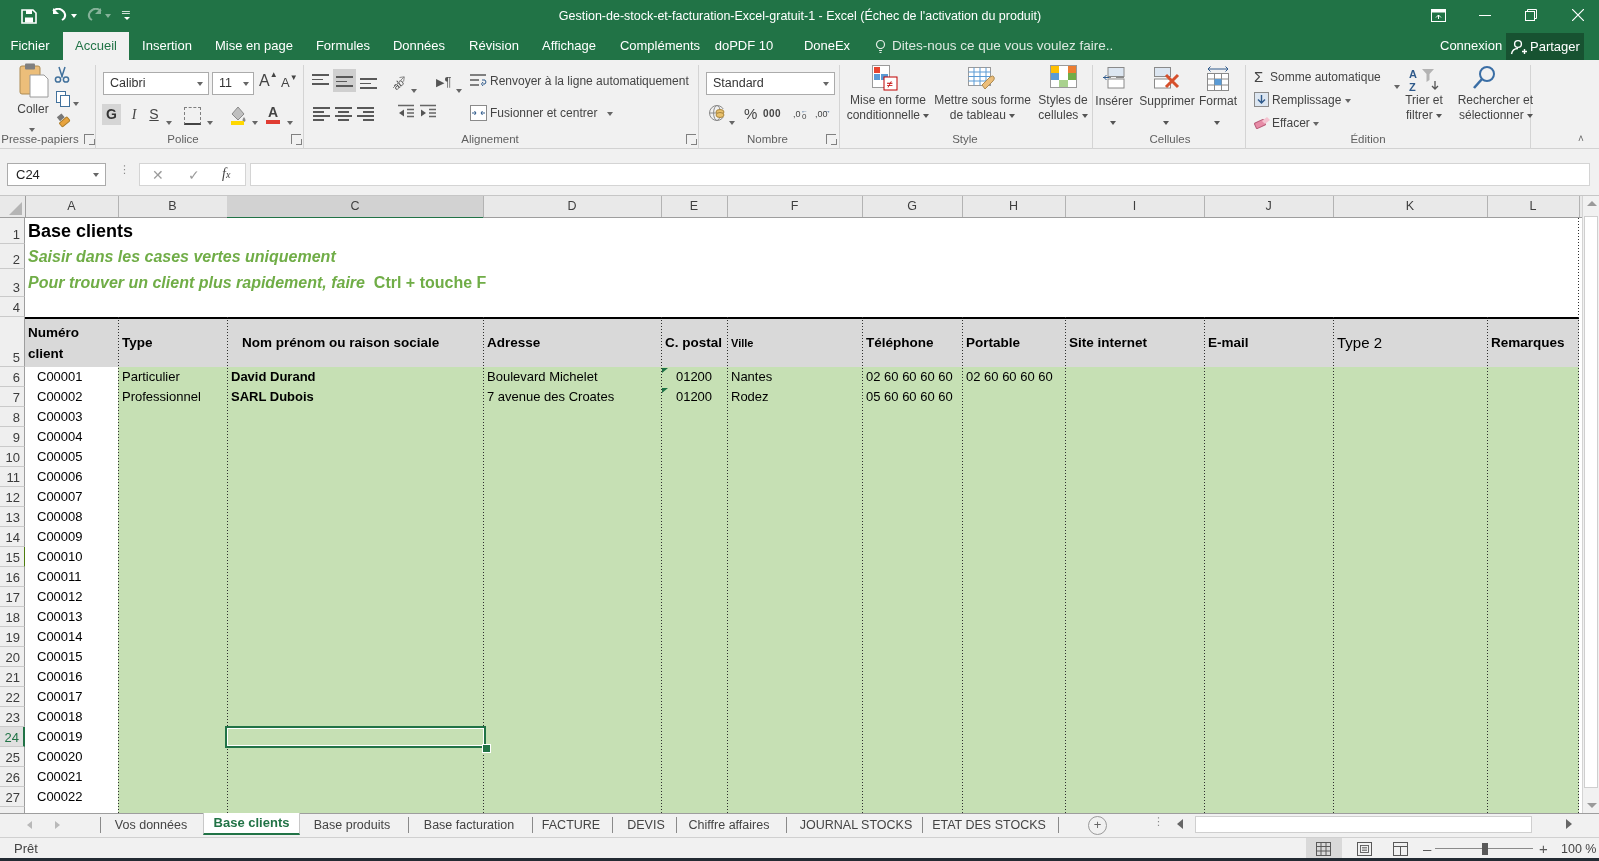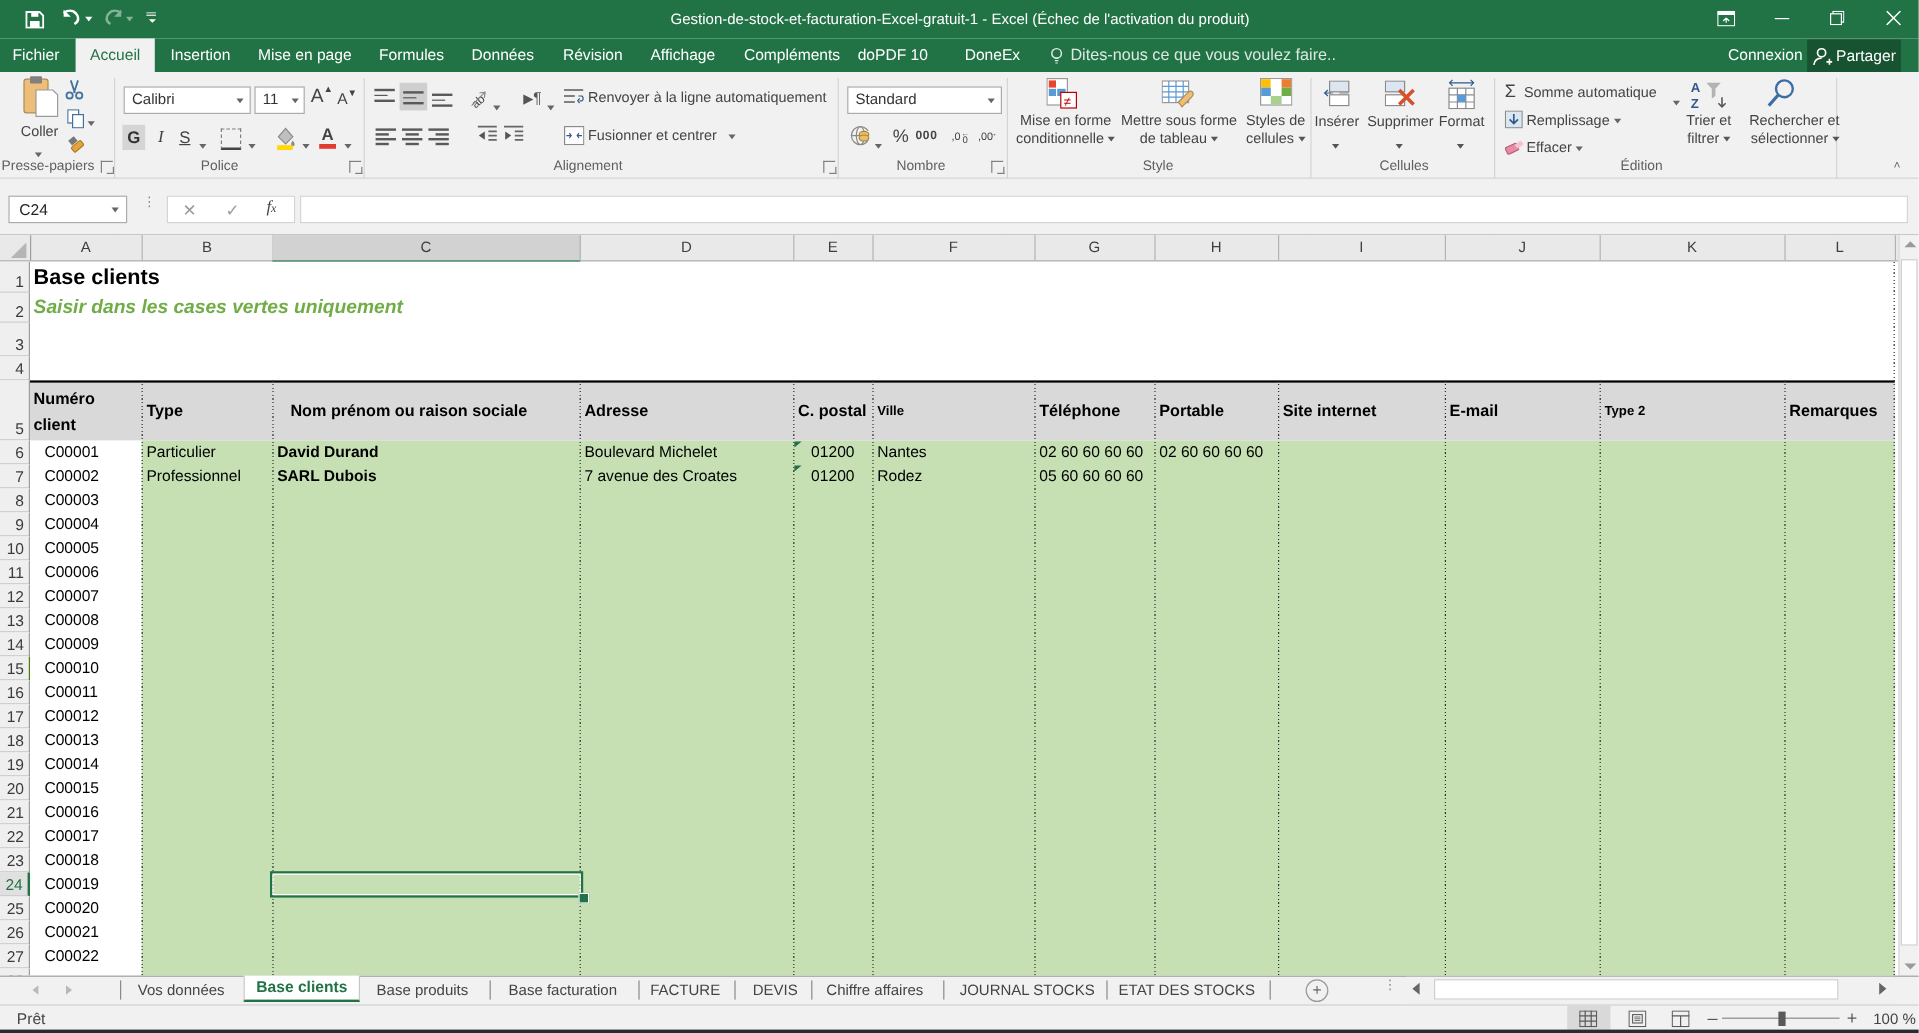--- a/index.html
+++ b/index.html
@@ -358,21 +358,21 @@
 <div class="ab" style="left:28px;top:104px;width:93px;font-weight:bold;font-size:13.5px;color:#000;line-height:21px;">Numéro<br>client</div>
 <div class="ab" style="left:122px;top:101px;width:103px;height:48px;line-height:48px;font-weight:bold;font-size:13.5px;color:#000;white-space:nowrap;overflow:hidden;">Type</div>
 <div class="ab" style="left:231px;top:101px;width:250px;height:48px;line-height:48px;font-weight:bold;font-size:13.5px;color:#000;white-space:nowrap;overflow:hidden;margin-left:11px;">Nom prénom ou raison sociale</div>
 <div class="ab" style="left:487px;top:101px;width:172px;height:48px;line-height:48px;font-weight:bold;font-size:13.5px;color:#000;white-space:nowrap;overflow:hidden;">Adresse</div>
 <div class="ab" style="left:665px;top:101px;width:60px;height:48px;line-height:48px;font-weight:bold;font-size:13.5px;color:#000;white-space:nowrap;overflow:hidden;">C. postal</div>
 <div class="ab" style="left:731px;top:101px;width:129px;height:64px;line-height:48px;font-weight:bold;font-size:11px;color:#000;white-space:nowrap;overflow:hidden;">Ville</div>
 <div class="ab" style="left:866px;top:101px;width:94px;height:48px;line-height:48px;font-weight:bold;font-size:13.5px;color:#000;white-space:nowrap;overflow:hidden;">Téléphone</div>
 <div class="ab" style="left:966px;top:101px;width:97px;height:48px;line-height:48px;font-weight:bold;font-size:13.5px;color:#000;white-space:nowrap;overflow:hidden;">Portable</div>
 <div class="ab" style="left:1069px;top:101px;width:133px;height:48px;line-height:48px;font-weight:bold;font-size:13.5px;color:#000;white-space:nowrap;overflow:hidden;">Site internet</div>
 <div class="ab" style="left:1208px;top:101px;width:123px;height:48px;line-height:48px;font-weight:bold;font-size:13.5px;color:#000;white-space:nowrap;overflow:hidden;">E-mail</div>
-<div class="ab" style="left:1337px;top:101px;width:148px;height:48px;line-height:48px;font-weight:bold;font-size:11px;color:#000;white-space:nowrap;overflow:hidden;">Type 2</div>
+<div class="ab" style="left:1337px;top:101px;width:148px;height:48px;line-height:48px;font-weight:normal;font-size:15px;color:#000;white-space:nowrap;overflow:hidden;">Type 2</div>
 <div class="ab" style="left:1491px;top:101px;width:86px;height:48px;line-height:48px;font-weight:bold;font-size:13.5px;color:#000;white-space:nowrap;overflow:hidden;">Remarques</div>
 
 <div class="ab" style="left:122px;top:149px;width:103px;height:20px;line-height:20px;font-size:13px;color:#000;white-space:nowrap;">Particulier</div>
 <div class="ab" style="left:231px;top:149px;width:250px;height:20px;line-height:20px;font-weight:bold;font-size:13px;color:#000;white-space:nowrap;">David Durand</div>
 <div class="ab" style="left:487px;top:149px;width:172px;height:20px;line-height:20px;font-size:13px;color:#000;white-space:nowrap;">Boulevard Michelet</div>
 <div class="ab" style="left:731px;top:149px;width:129px;height:20px;line-height:20px;font-size:13px;color:#000;white-space:nowrap;">Nantes</div>
 <div class="ab" style="left:866px;top:149px;width:94px;height:20px;line-height:20px;font-size:13px;color:#000;white-space:nowrap;">02 60 60 60 60</div>
 <div class="ab" style="left:966px;top:149px;width:97px;height:20px;line-height:20px;font-size:13px;color:#000;white-space:nowrap;">02 60 60 60 60</div>
 <div class="ab" style="left:661px;top:149px;width:66px;height:20px;line-height:20px;font-size:13px;color:#000;text-align:center;">01200</div>
 <div class="ab" style="left:662px;top:150px;width:0;height:0;border-top:5px solid #1e7145;border-right:6px solid transparent;"></div>
@@ -401,20 +401,21 @@
 <div class="ab" style="left:37px;top:449px;height:20px;line-height:20px;font-size:13px;color:#000;">C00016</div>
 <div class="ab" style="left:37px;top:469px;height:20px;line-height:20px;font-size:13px;color:#000;">C00017</div>
 <div class="ab" style="left:37px;top:489px;height:20px;line-height:20px;font-size:13px;color:#000;">C00018</div>
 <div class="ab" style="left:37px;top:509px;height:20px;line-height:20px;font-size:13px;color:#000;">C00019</div>
 <div class="ab" style="left:37px;top:529px;height:20px;line-height:20px;font-size:13px;color:#000;">C00020</div>
 <div class="ab" style="left:37px;top:549px;height:20px;line-height:20px;font-size:13px;color:#000;">C00021</div>
 <div class="ab" style="left:37px;top:569px;height:20px;line-height:20px;font-size:13px;color:#000;">C00022</div>
 
   <div class="ab" style="left:28px;top:0px;height:26px;line-height:26px;font-size:18px;font-weight:bold;color:#000;">Base clients</div>
   <div class="ab gl" style="left:28px;top:26px;height:25px;line-height:25px;font-size:16px;">Saisir dans les cases vertes uniquement</div>
+  <div class="ab" style="left:28px;top:51px;height:28px;line-height:28px;font-size:16px;"><span class="gl">Pour trouver un client plus rapidement, faire </span><span style="color:#70ad47;font-weight:bold;font-size:16px;">&nbsp;Ctrl + touche F</span></div>
 
 <div class="ab" style="left:0;top:0px;width:25px;height:26px;background:#efefef;border-right:1px solid #9e9e9e;border-bottom:1px solid #cacaca;box-sizing:border-box;">
       <span style="position:absolute;right:4px;bottom:1px;font-size:13px;color:#3c3c3c;">1</span>
     </div>
 <div class="ab" style="left:0;top:26px;width:25px;height:25px;background:#efefef;border-right:1px solid #9e9e9e;border-bottom:1px solid #cacaca;box-sizing:border-box;">
       <span style="position:absolute;right:4px;bottom:1px;font-size:13px;color:#3c3c3c;">2</span>
     </div>
 <div class="ab" style="left:0;top:51px;width:25px;height:28px;background:#efefef;border-right:1px solid #9e9e9e;border-bottom:1px solid #cacaca;box-sizing:border-box;">
       <span style="position:absolute;right:4px;bottom:1px;font-size:13px;color:#3c3c3c;">3</span>
     </div>

